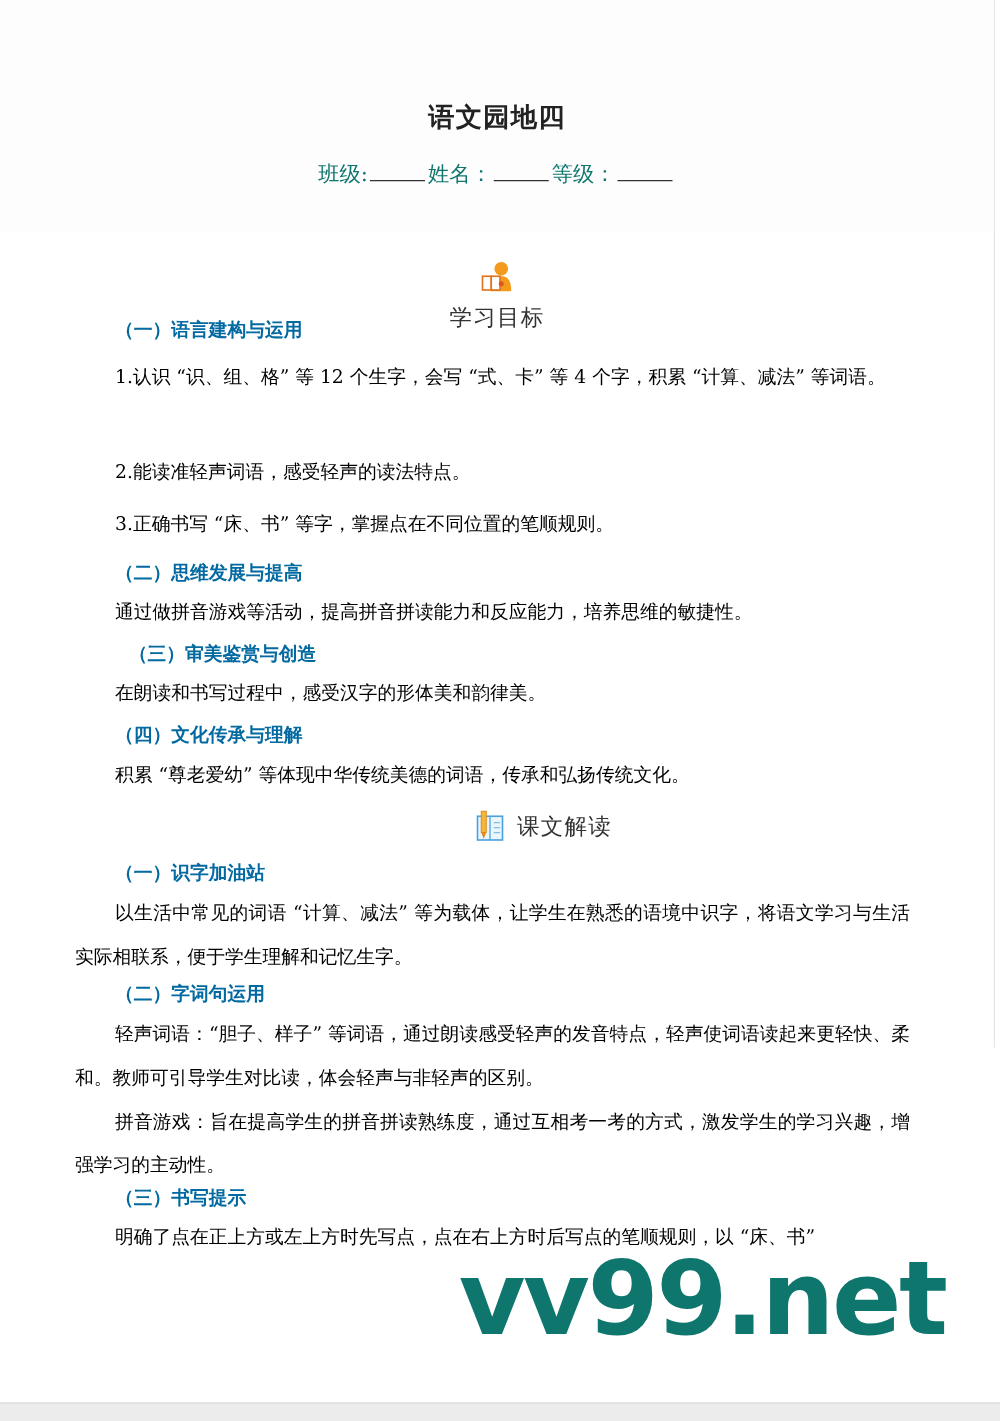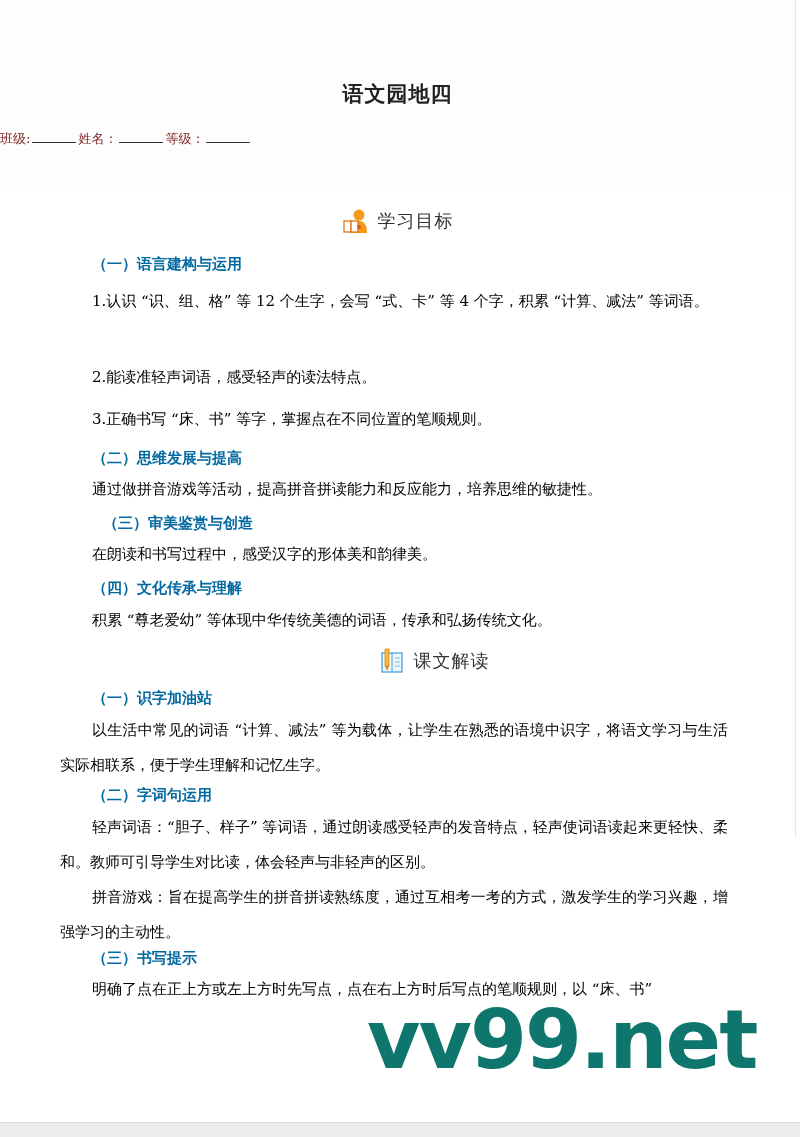--- a/index.html
+++ b/index.html
@@ -51,22 +51,23 @@
       font-weight: bold;
       font-size: 21px;
       color: #222222;
       letter-spacing: 1px;
     }
     .meta-line {
       position: absolute;
       left: 0;
       width: 795px;
       top: 128px;
-      font-size: 13px;
-      color: #7f1d1d;
+      text-align: center;
+      font-size: 17px;
+      color: #0f766e;
     }
     .meta-line .blank {
       display: inline-block;
       width: 44px;
       border-bottom: 1px solid #333;
       height: 14px;
       vertical-align: baseline;
       margin: 0 2px;
     }
     .section-head {
@@ -126,21 +127,21 @@
 
 <div class="page">
   <div class="header-band"></div>
 
   <div class="title">语文园地四</div>
 
   <div class="meta-line">
     <span>班级:</span><span class="blank"></span><span>姓名：</span><span class="blank"></span><span>等级：</span><span class="blank"></span>
   </div>
 
-  <div class="section-head" style="top:208px;">
+  <div class="section-head" style="top:208px;flex-direction:column;">
     <span class="icon">
       <svg width="28" height="26" viewBox="0 0 28 26">
         <circle cx="17" cy="7" r="5.5" fill="#f29b1d"></circle>
         <path d="M9 25 C9 16 12 13 17 13 C22 13 25 16 25 25 Z" fill="#f29b1d"></path>
         <rect x="2" y="13" width="7" height="11" fill="#fff" stroke="#e0731b" stroke-width="1.3"></rect>
         <rect x="9" y="13" width="7" height="11" fill="#fff" stroke="#e0731b" stroke-width="1.3"></rect>
         <circle cx="17" cy="19" r="2" fill="#e0531b"></circle>
       </svg>
     </span>
     <span class="label">学习目标</span>

